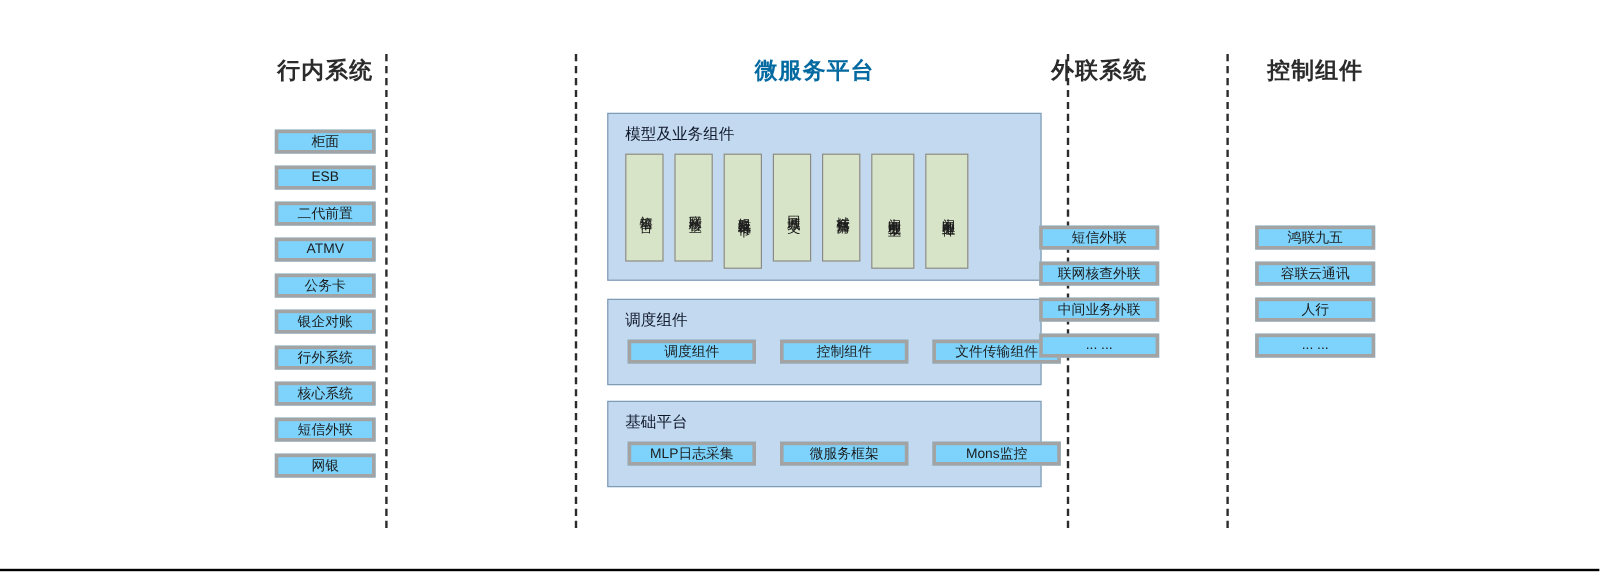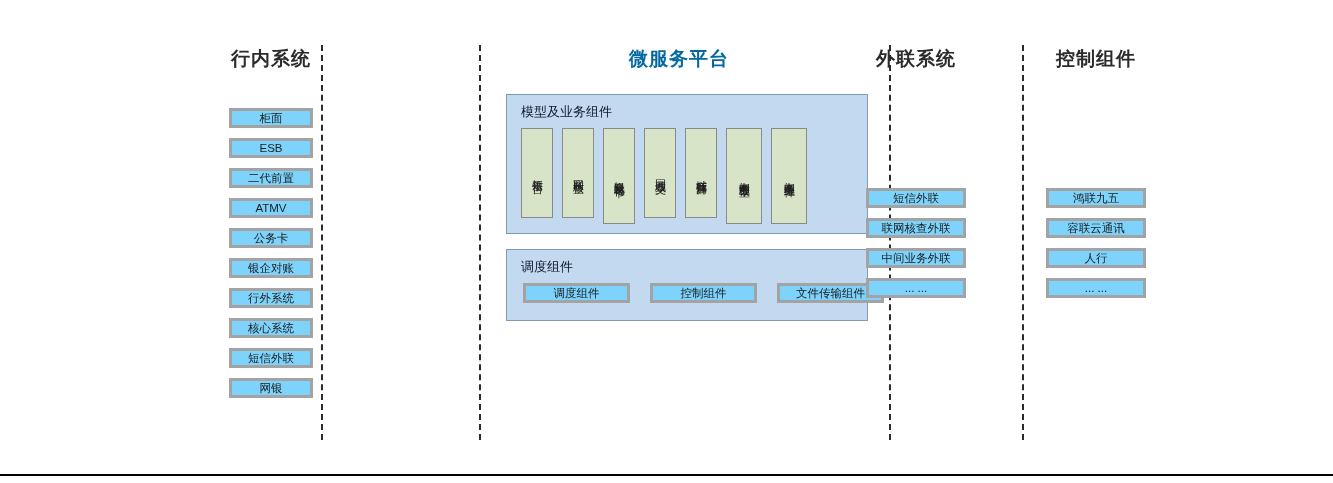--- a/index.html
+++ b/index.html
@@ -117,20 +117,28 @@
 
   <div class="panel" style="left:506px; top:249px; width:362px; height:72px;">
     <div class="panel-label">调度组件</div>
     <div class="hrow">
       <div class="node">调度组件</div>
       <div class="node">控制组件</div>
       <div class="node">文件传输组件</div>
     </div>
   </div>
 
+  <div class="panel" style="left:506px; top:334px; width:362px; height:72px;">
+    <div class="panel-label">基础平台</div>
+    <div class="hrow">
+      <div class="node">MLP日志采集</div>
+      <div class="node">微服务框架</div>
+      <div class="node">Mons监控</div>
+    </div>
+  </div>
 
   <div class="col" style="left:866px; width:100px;">
     <div class="col-title">外联系统</div>
     <div class="stack" style="top:142px;">
       <div class="node">短信外联</div>
       <div class="node">联网核查外联</div>
       <div class="node">中间业务外联</div>
       <div class="node">... ...</div>
     </div>
   </div>

